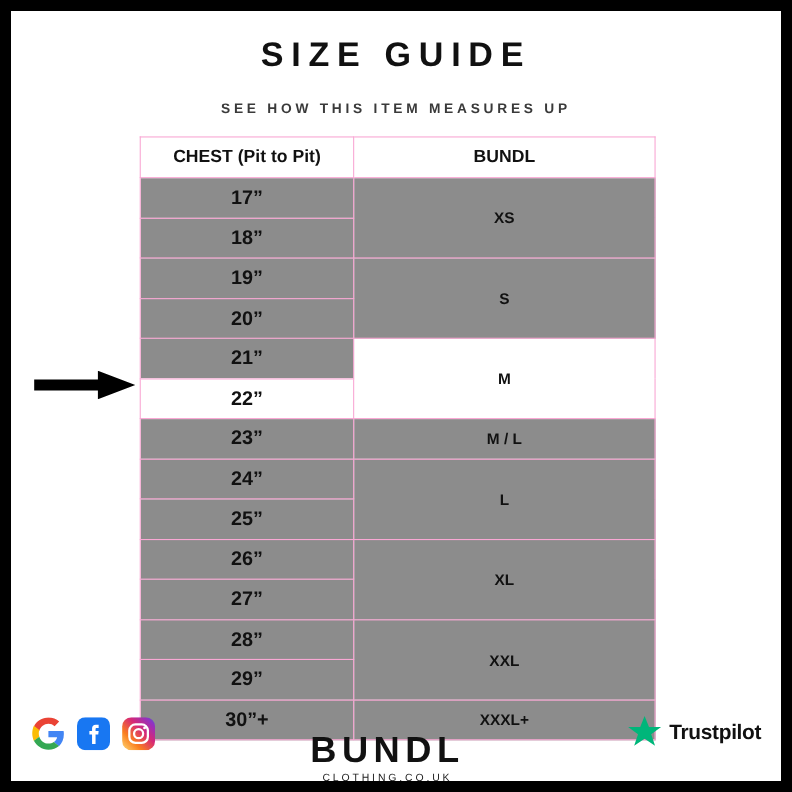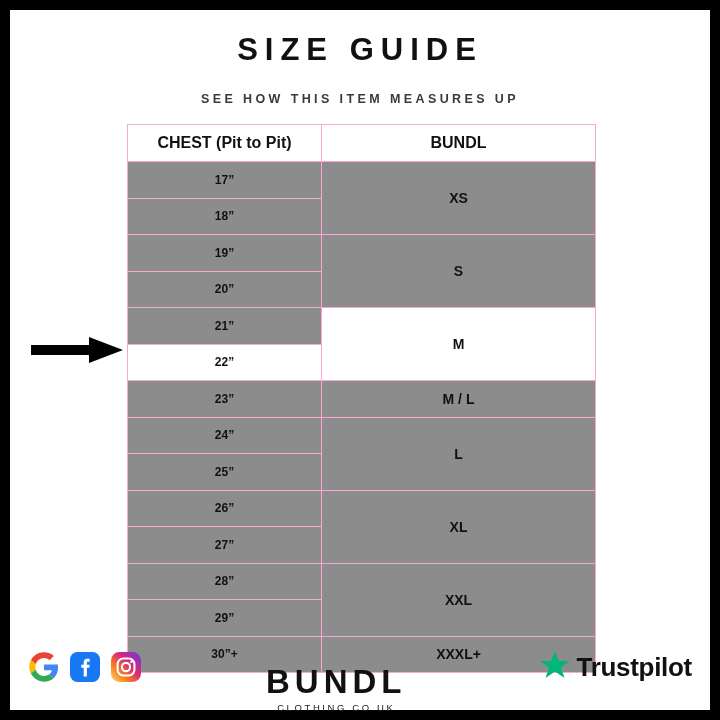--- a/index.html
+++ b/index.html
@@ -72,21 +72,21 @@
     background: #ffffff;
   }
   .chest-col {
     width: 193px;
   }
   .size-col {
     width: 273px;
   }
   td.chest {
     height: 35.5px;
-    font-size: 12px;
+    font-size: 18px;
     background: #8c8c8c;
     margin-left: 36px;
   }
   td.chest.white {
     background: #ffffff;
   }
   td.size {
     font-size: 14px;
     background: #8c8c8c;
     vertical-align: middle;
@@ -147,21 +147,21 @@
     letter-spacing: 2.6px;
     color: #222;
     margin-top: 4px;
   }
   .trustpilot {
     display: flex;
     align-items: center;
     gap: 6px;
   }
   .tp-name {
-    font-size: 26px;
+    font-size: 19px;
     font-weight: bold;
     color: #111;
     letter-spacing: -0.3px;
   }
 </style>
 </head>
 <body>
 
 <div class="page">
   <div class="card">

